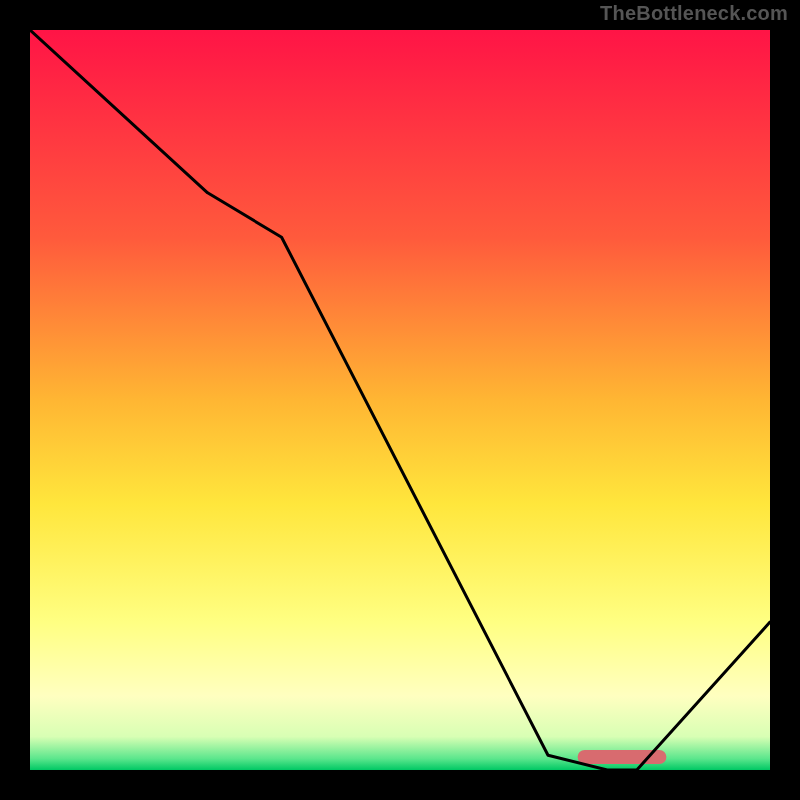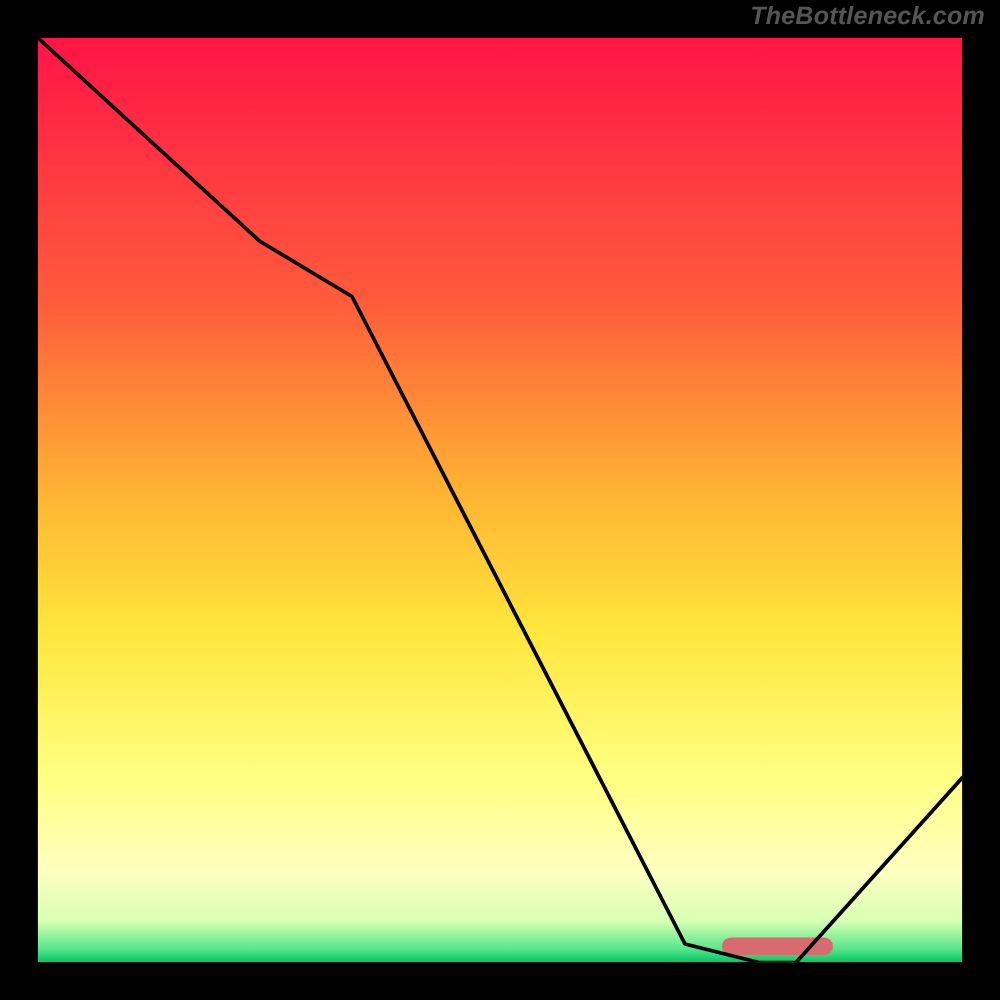--- a/index.html
+++ b/index.html
@@ -19,21 +19,20 @@
   }
   .watermark {
     position: absolute;
     top: 2px;
     right: 12px;
     color: #555;
     font-size: 20px;
     font-weight: 600;
     letter-spacing: 0.2px;
     user-select: none;
-    font-style: italic;
   }
   .plot-area {
     position: absolute;
     left: 30px;
     top: 30px;
     width: 740px;
     height: 740px;
     overflow: hidden;
   }
   .plot-area svg {

